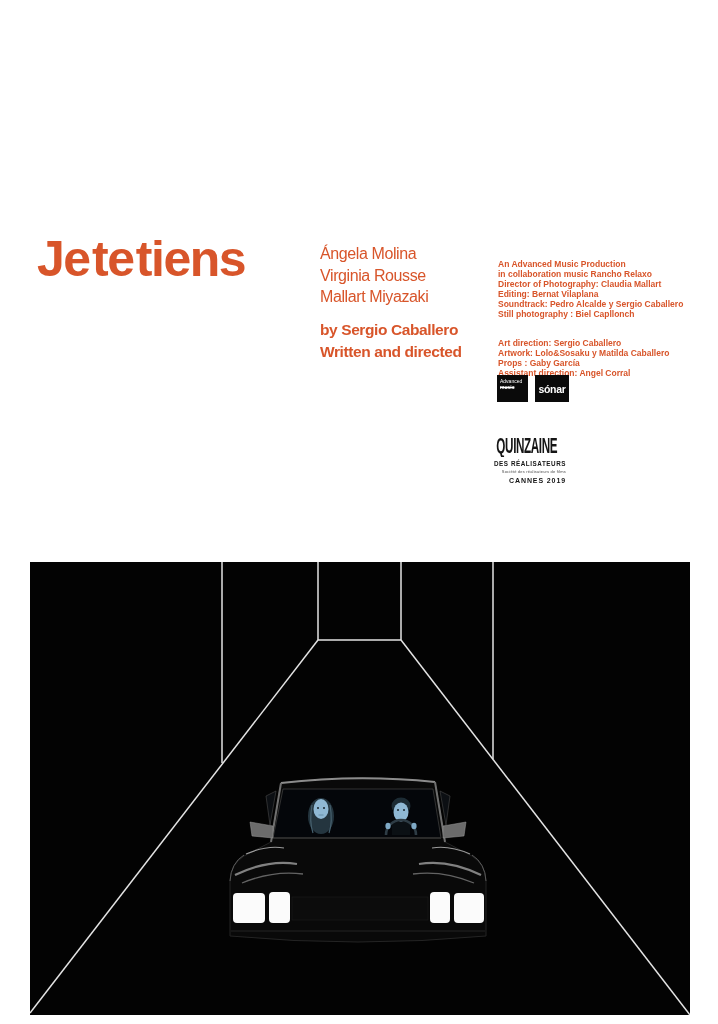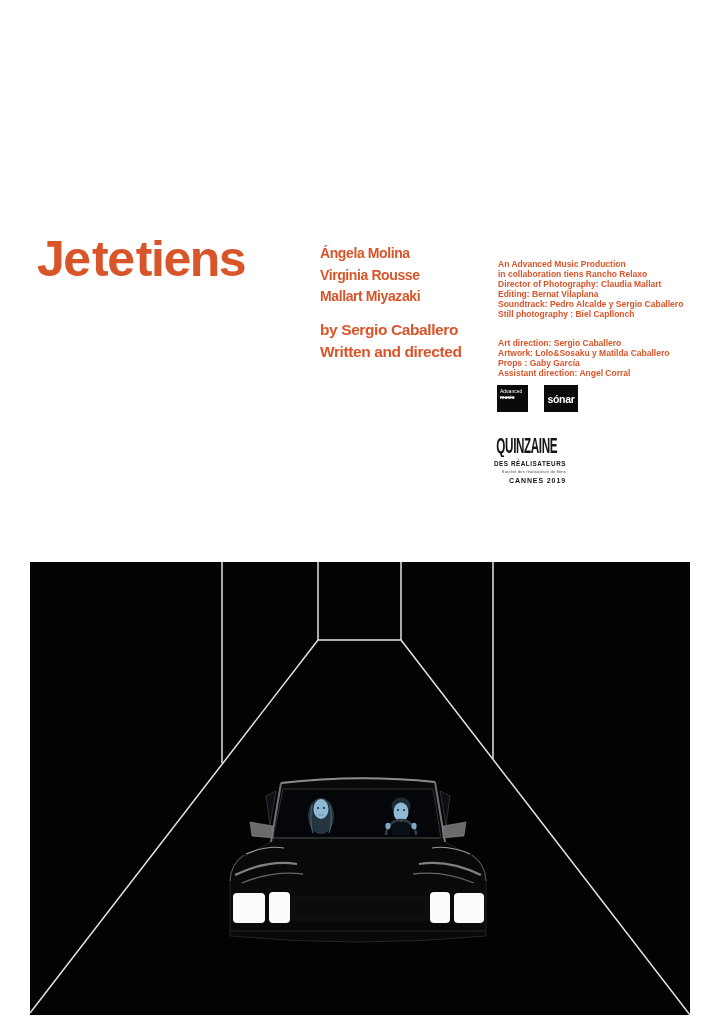--- a/index.html
+++ b/index.html
@@ -11,38 +11,38 @@
     overflow:hidden;
   }
   .title{
     position:absolute;left:37px;top:234px;margin:0;
     font-size:50px;line-height:1;font-weight:bold;
     letter-spacing:-1.5px;word-spacing:-10px;
     color:var(--accent,#d8552a);
   }
   .cast{
     position:absolute;left:320px;top:243px;
-    font-size:14px;line-height:21.6px;font-weight:bold;
+    font-size:16px;line-height:21.6px;font-weight:normal;
     letter-spacing:-0.4px;color:var(--accent,#d8552a);
   }
   .directed{
     position:absolute;left:320px;top:319px;
     font-size:15.5px;line-height:21.6px;font-weight:bold;
     letter-spacing:-0.4px;color:var(--accent,#d8552a);
   }
   .credits{
     position:absolute;left:498px;width:200px;
     font-size:8.5px;line-height:10px;font-weight:bold;
     letter-spacing:0;color:var(--accent,#d8552a);margin-top:10px;
   }
   .credits.block1{top:249px;}
   .credits.block2{top:328px;}
   .logo-row{
-    position:absolute;left:497px;top:385px;height:27px;
-    display:flex;gap:16px;
+    position:absolute;left:497px;top:375px;height:27px;
+    display:flex;gap:7px;
   }
   .logo-box{
     background:var(--logo-bg,#0a0a0a);color:var(--logo-text,#fff);
     height:27px;box-sizing:border-box;
   }
   .logo-am{width:31px;padding:4px 0 0 3px;font-size:5px;line-height:5.5px;}
   .logo-am .am-line2{font-weight:bold;text-decoration:line-through;}
   .logo-sonar{
     width:34px;display:flex;align-items:center;justify-content:center;
     font-size:10.5px;font-weight:bold;letter-spacing:-0.3px;
@@ -78,21 +78,21 @@
     <div>Mallart Miyazaki</div>
   </div>
 
   <div class="directed">
     <div>by Sergio Caballero</div>
     <div>Written and directed</div>
   </div>
 
   <div class="credits block1">
     <div>An Advanced Music Production</div>
-    <div>in collaboration tiens Rancho Relaxo</div>
+    <div>in collaboration music Rancho Relaxo</div>
     <div>Director of Photography: Claudia Mallart</div>
     <div>Editing: Bernat Vilaplana</div>
     <div>Soundtrack: Pedro Alcalde y Sergio Caballero</div>
     <div>Still photography : Biel Capllonch</div>
   </div>
 
   <div class="credits block2">
     <div>Art direction: Sergio Caballero</div>
     <div>Artwork: Lolo&amp;Sosaku y Matilda Caballero</div>
     <div>Props : Gaby García</div>

